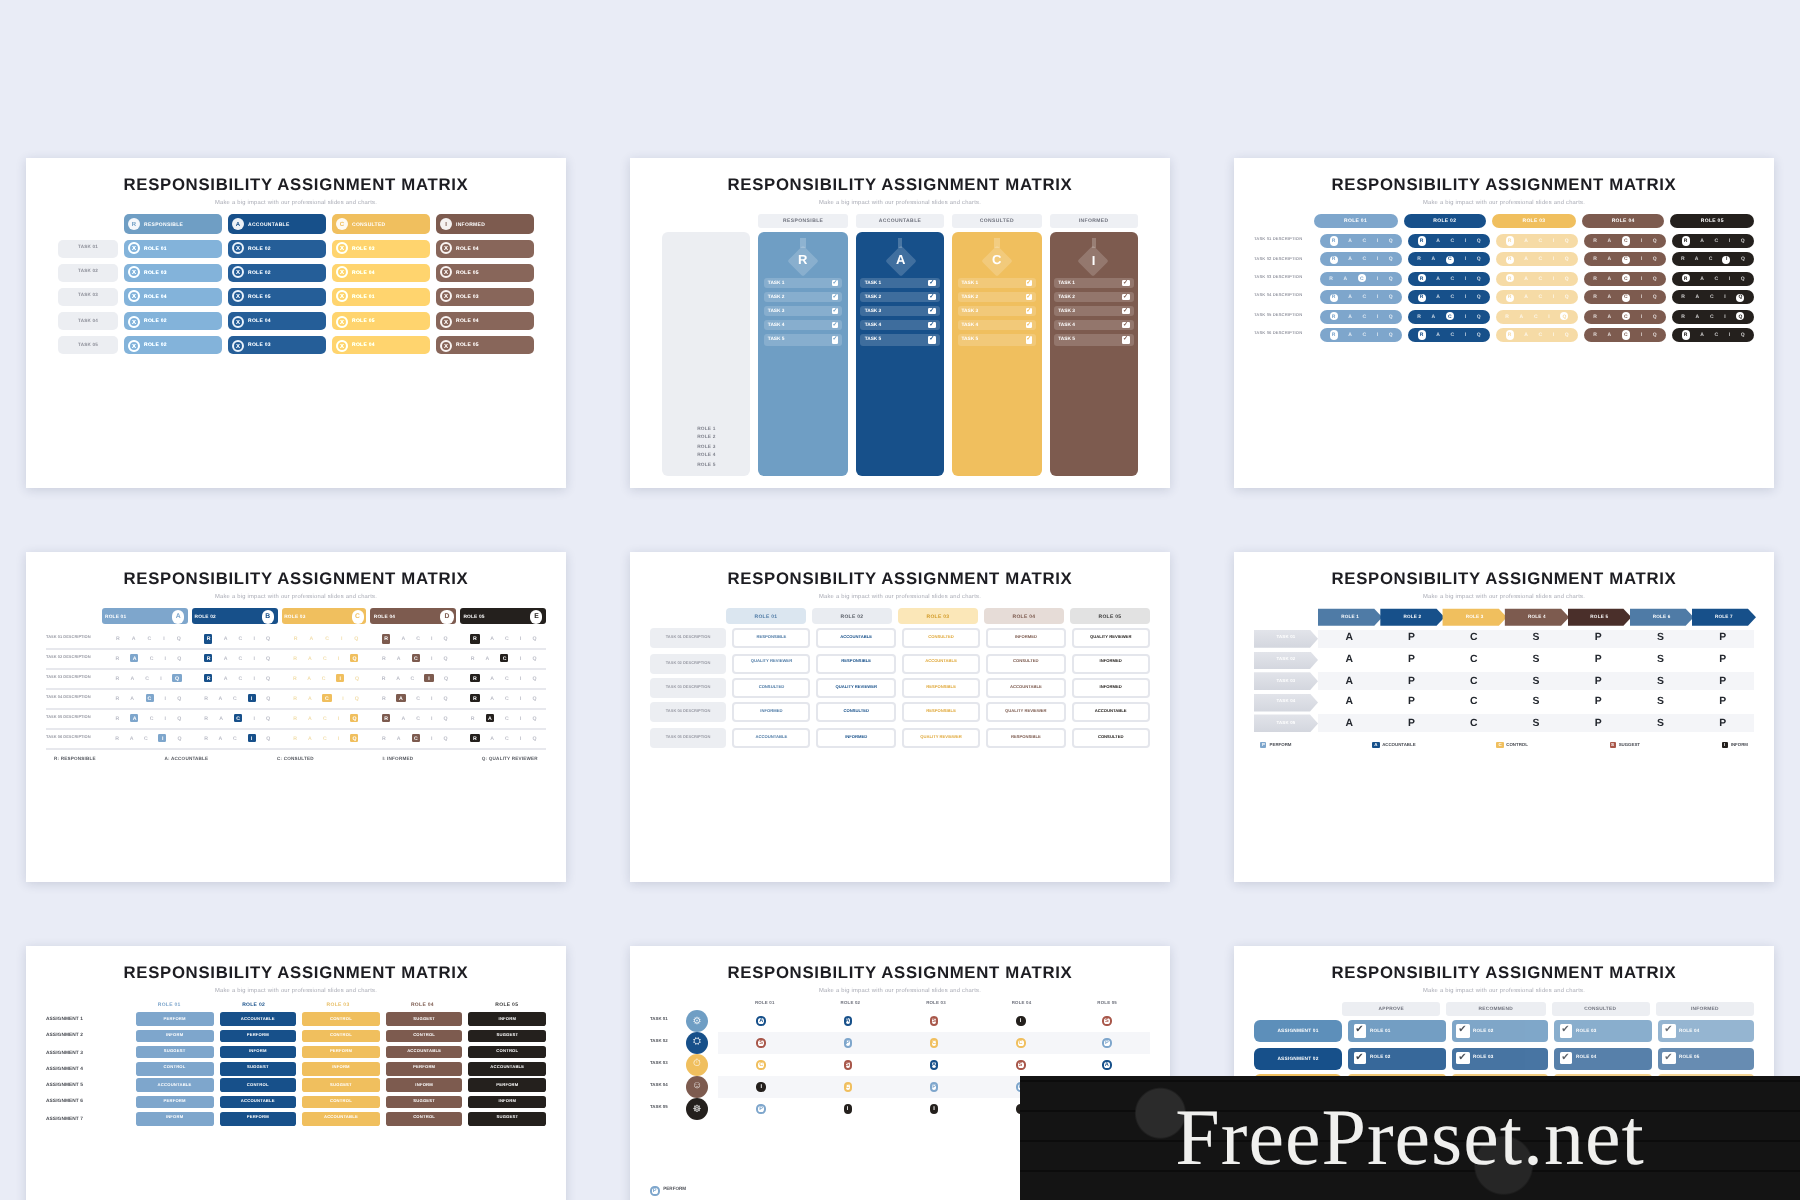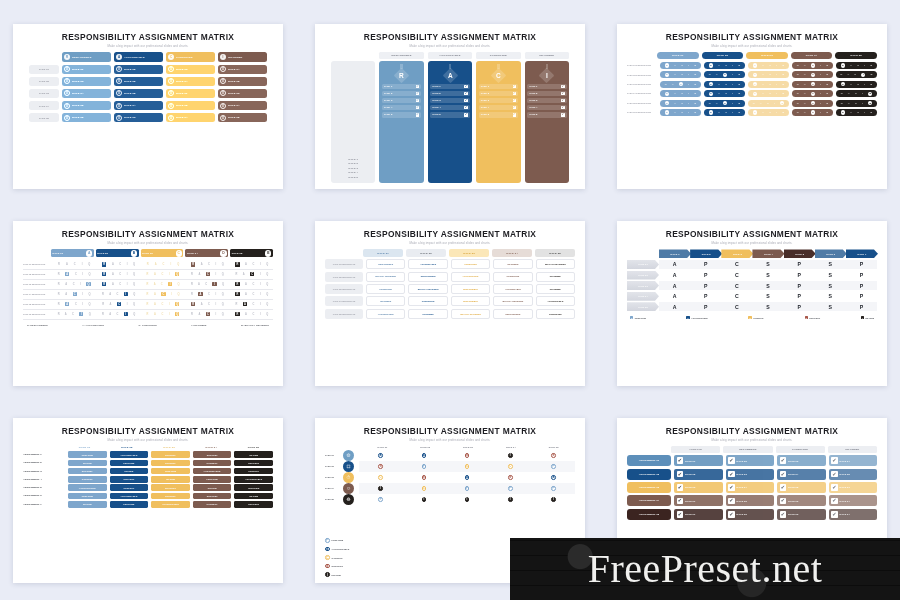--- a/index.html
+++ b/index.html
@@ -8,21 +8,21 @@
     background:#e9ecf6;
     font-family:"Liberation Sans", sans-serif;
     position:relative;
   }
   .grid {
     position:absolute; left:0; top:0; width:900px; height:427px;
     display:grid;
     grid-template-columns:repeat(3, 270px);
     grid-template-rows:repeat(3, 165px);
     column-gap:20px; row-gap:18px;
-    padding:24px 55px;
+    padding:79px 55px;
     align-content:start; justify-content:center;gap:32px;
   }
   .slide {
     background:#ffffff;
     box-shadow:0 1px 5px rgba(40,50,90,.16);
     position:relative;
     overflow:hidden;
     padding:9px 10px 6px;
     display:flex; flex-direction:column;
   }

